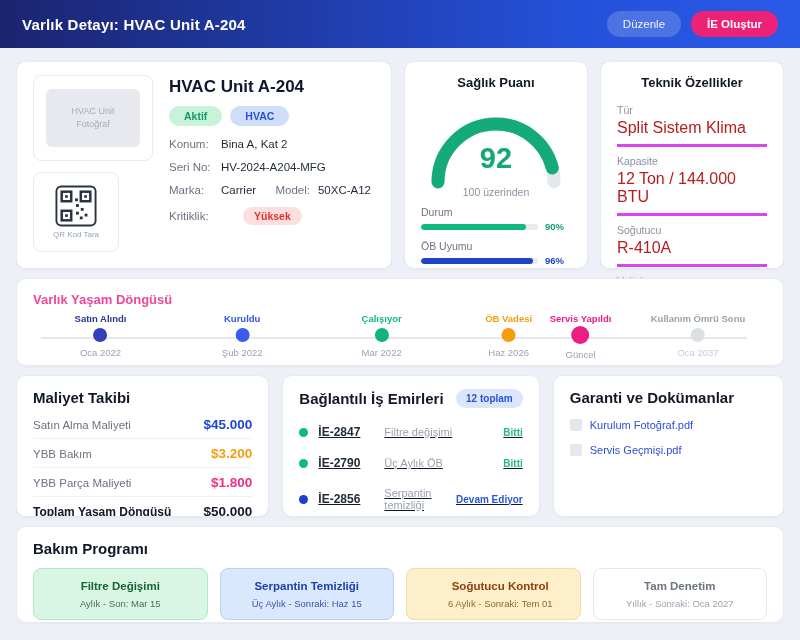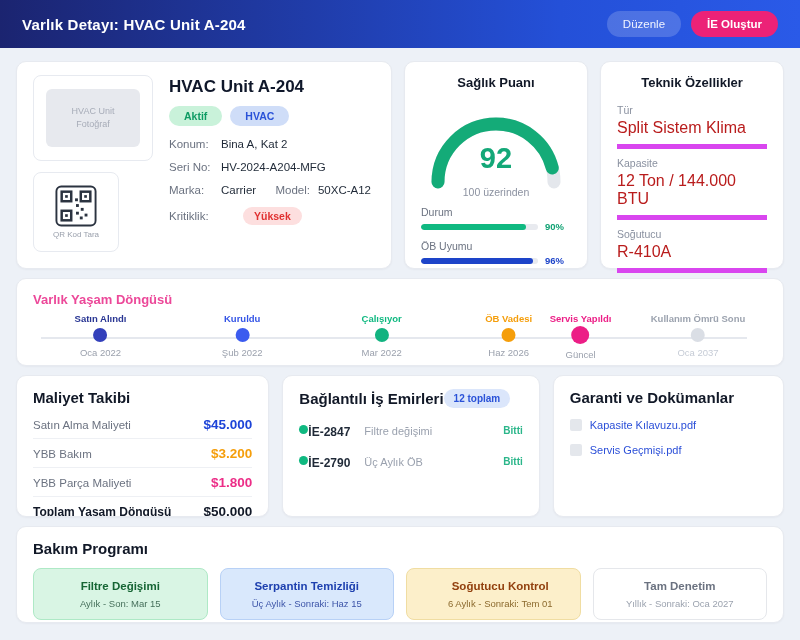--- a/index.html
+++ b/index.html
@@ -62,21 +62,21 @@
   .m-track { flex:1; height:6px; background:#e8eaef; border-radius:3px; overflow:hidden; }
   .m-fill { height:100%; border-radius:3px; }
   .m-fill-green { background:#10b981; width:90%; }
   .m-fill-blue  { background:#1d44c9; width:96%; }
   .m-val { font-size:9.5px; font-weight:bold; width:26px; }
   .m-val-green { color:#10a273; }
   .m-val-blue  { color:#1d44c9; }
 
   
   .spec-row { padding:8px 0 7px; }
-  .spec-row + .spec-row { border-top:5px solid #d946ef; }
+  .spec-row + .spec-row { border-top:3px solid #d946ef; }
   .spec-lbl { font-size:10.5px; color:#8a91a0; margin-bottom:3px; }
   .spec-val { font-size:16px; font-weight:normal; color:#b91c1c; }
   .specs-body { margin-top:6px; }
 
   
   .life-card { height:88px; }
   .life-title { font-size:13px; font-weight:bold; color:#ec4899; }
   .timeline { position:relative; height:52px; margin-top:6px; }
   .tl-line { position:absolute; top:24px; left:8px; right:20px; height:2px; background:#e5e8ee; }
   .stage { position:absolute; top:0; transform:translateX(-50%); text-align:center; white-space:nowrap; }
@@ -95,24 +95,24 @@
   .card-title { font-size:15px; font-weight:bold; color:#111827; }
   .cost-row { display:flex; justify-content:space-between; align-items:center; padding:7px 0 6px; }
   .cost-row + .cost-row { border-top:1px solid #eef0f4; }
   .cost-body { margin-top:4px; }
   .cost-lbl { font-size:11.5px; color:#6b7280; }
   .cost-val { font-size:13.5px; font-weight:bold; }
   .cv-0 { color:#1d44d8; } .cv-1 { color:#f59e0b; } .cv-2 { color:#ec2d87; } .cv-3 { color:#111827; }
   .cost-row.total .cost-lbl { font-size:12px; font-weight:bold; color:#111827; }
 
   
-  .wo-head { display:flex; align-items:center; }
+  .wo-head { display:flex; align-items:center; justify-content:space-between; }
   .wo-badge { background:#dbe6fb; color:#2a52d8; font-size:10px; font-weight:bold;
               border-radius:11px; padding:4px 10px; }
-  .wo-row { display:flex; align-items:flex-start; margin-top:17px; cursor:pointer; }
+  .wo-row { display:flex; align-items:center; gap:10px; margin-top:17px; cursor:pointer;text-decoration:underline; }
   .wo-dot { width:9px; height:9px; border-radius:50%; flex:0 0 9px; }
   .wo-dot-green { background:#10b981; } .wo-dot-blue { background:#1d3fd0; }
   .wo-id { font-size:12px; font-weight:bold; color:#1f2937; width:56px; flex:0 0 56px; }
   .wo-desc { font-size:11px; color:#9aa1ae; flex:1; }
   .wo-status { font-size:10px; font-weight:bold; }
   .ws-done { color:#2bb68a; } .ws-prog { color:#2456d6; }
 
   
   .warranty-box { margin-top:9px; background:#def7ea; border:1px solid #97e6ba; border-radius:8px;
                   text-align:center; padding:8px 6px; }
@@ -328,27 +328,33 @@
         <span class="wo-id">İE-2847</span>
         <span class="wo-desc">Filtre değişimi</span>
         <span class="wo-status ws-done">Bitti</span>
       </div>
       <div class="wo-row">
         <span class="wo-dot wo-dot-green"></span>
         <span class="wo-id">İE-2790</span>
         <span class="wo-desc">Üç Aylık ÖB</span>
         <span class="wo-status ws-done">Bitti</span>
       </div>
+      <div class="wo-row">
+        <span class="wo-dot wo-dot-blue"></span>
+        <span class="wo-id">İE-2856</span>
+        <span class="wo-desc">Serpantin temizliği</span>
+        <span class="wo-status ws-prog">Devam Ediyor</span>
+      </div>
     </section>
 
     <section class="card">
       <div class="card-title">Garanti ve Dokümanlar</div>
       <div class="doc-row">
         <span class="doc-icon"></span>
-        <span class="doc-link">Kapasite Kılavuzu.pdf</span>
+        <span class="doc-link">Kurulum Fotoğraf.pdf</span>
       </div>
       <div class="doc-row">
         <span class="doc-icon"></span>
         <span class="doc-link">Servis Geçmişi.pdf</span>
       </div>
     </section>
   </div>
 
   <section class="card maint-card">
     <div class="card-title">Bakım Programı</div>

